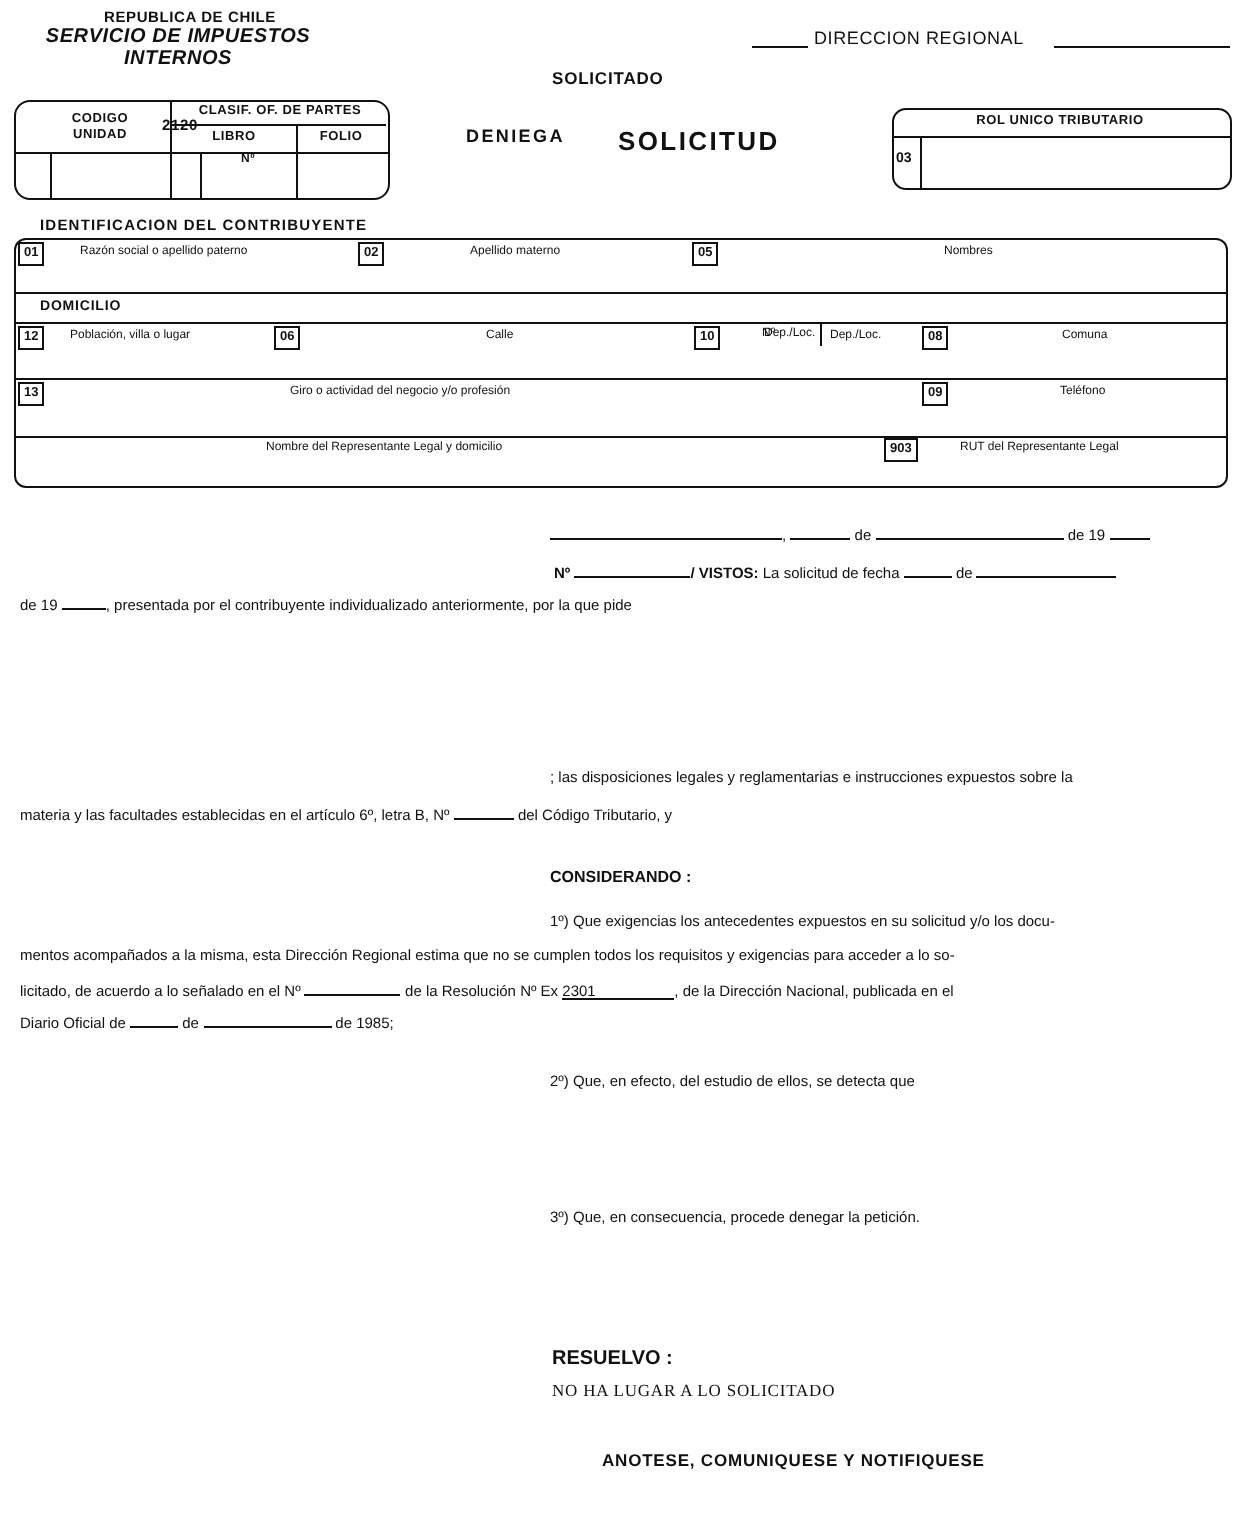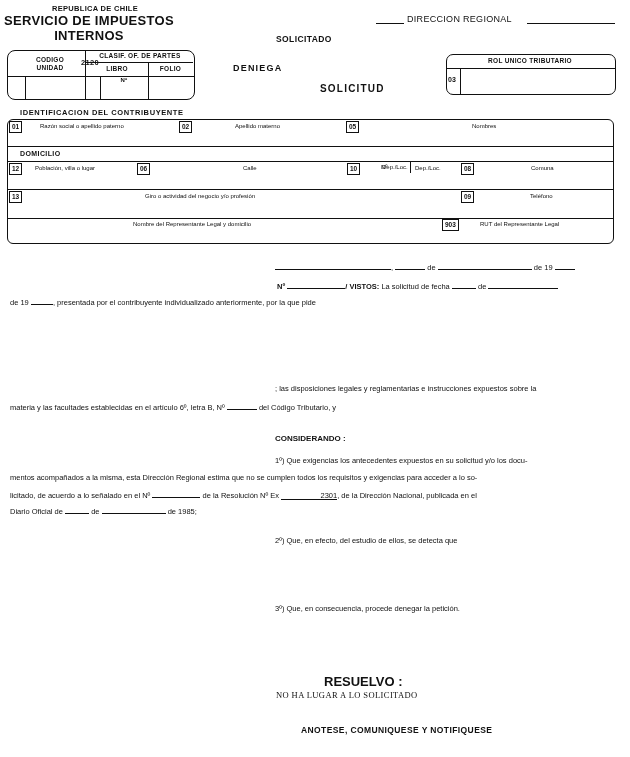--- a/index.html
+++ b/index.html
@@ -20,30 +20,30 @@
     }
     .fieldlabel { position: absolute; font-size: 6px; white-space: nowrap; }
     .body-text { position: absolute; font-size: 7.5px; white-space: nowrap; }
     .blank { display: inline-block; border-bottom: 1px solid #111; height: 8px; vertical-align: baseline; }
     .blank-edit { cursor: text; }
   </style>
 </head>
 <body>
 
 <div class="abs hdr" style="left:40px; top:4px; width:110px; font-size:7.5px;">REPUBLICA DE CHILE</div>
-<div class="abs hdr" style="left:4px; top:13px; width:170px; font-size:13px;">SERVICIO DE IMPUESTOS INTERNOS</div>
+<div class="abs hdr" style="left:4px; top:13px; width:170px; font-size:10px;font-style:italic;">SERVICIO DE IMPUESTOS INTERNOS</div>
 <div class="abs hdr" style="left:70px; top:24px; width:40px; font-size:7.5px;margin-top:34px;">2120</div>
 
 <div class="line" style="left:376px; top:23px; width:28px;"></div>
 <div class="abs" style="left:407px; top:14px; font-size:9px; letter-spacing:0.3px;">DIRECCION REGIONAL</div>
 <div class="line" style="left:527px; top:23px; width:88px;"></div>
 
 <div class="abs bold" style="left:276px; top:34px; font-size:8.5px; letter-spacing:0.4px;">SOLICITADO</div>
 <div class="abs bold" style="left:233px; top:63px; font-size:9px; letter-spacing:1.2px;">DENIEGA</div>
-<div class="abs bold" style="left:320px; top:63px; font-size:10px; letter-spacing:1.2px;margin-top:20px;">SOLICITUD</div>
+<div class="abs bold" style="left:309px; top:63px; font-size:13px; letter-spacing:1.2px;">SOLICITUD</div>
 
 <div class="box" style="left:7px; top:50px; width:186px; height:48px; border-radius:8px;"></div>
 <div class="vline" style="left:85px; top:50px; height:49px;"></div>
 <div class="line" style="left:85px; top:62px; width:108px;"></div>
 <div class="line" style="left:7px; top:76px; width:187px;"></div>
 <div class="vline" style="left:148px; top:62px; height:37px;"></div>
 <div class="vline" style="left:25px; top:76px; height:23px;"></div>
 <div class="vline" style="left:100px; top:76px; height:23px;"></div>
 
 <div class="abs hdr small" style="left:25px; top:56px; width:50px; font-size:6.5px;">CODIGO</div>
@@ -138,30 +138,30 @@
 </div>
 
 <div class="body-text bold" style="left:275px; top:434px; font-size:8px;">CONSIDERANDO :</div>
 
 <div class="body-text" style="left:275px; top:456px;">1º)  Que exigencias los antecedentes expuestos en su solicitud y/o los docu-</div>
 <div class="body-text" style="left:10px; top:473px;">mentos acompañados a la misma, esta Dirección Regional estima que no se cumplen todos los requisitos y exigencias para acceder a lo so-</div>
 <div class="body-text" style="left:10px; top:489px;">
   <span>licitado, de acuerdo a lo señalado en el Nº</span>
   <span class="blank blank-edit" style="width:48px;"></span>
   <span>de la Resolución Nº Ex</span>
-  <span class="blank" style="width:56px; text-align:right;"><span>2301</span></span><span>, de la Dirección Nacional, publicada en el</span>
+  <span class="blank" style="width:56px; text-align:left;"><span>2301</span></span><span>, de la Dirección Nacional, publicada en el</span>
 </div>
 <div class="body-text" style="left:10px; top:505px;">
   <span>Diario Oficial de</span>
   <span class="blank blank-edit" style="width:24px;"></span>
   <span>de</span>
   <span class="blank blank-edit" style="width:64px;"></span>
   <span>de  1985;</span>
 </div>
 
 <div class="body-text" style="left:275px; top:536px;">2º)  Que, en efecto, del estudio de ellos, se detecta que</div>
 <div class="abs" style="left:10px; top:550px; width:605px; height:48px;"></div>
 
 <div class="body-text" style="left:275px; top:604px;">3º)  Que, en consecuencia, procede denegar la petición.</div>
 
-<div class="body-text bold" style="left:276px; top:674px; font-size:13px;margin-left:48px;">RESUELVO :</div>
+<div class="body-text bold" style="left:276px; top:674px; font-size:10px;">RESUELVO :</div>
 <div class="body-text" style="left:276px; top:690px; font-size:8.5px; letter-spacing:0.4px;font-family:Liberation Serif, serif;">NO HA LUGAR A LO SOLICITADO</div>
 <div class="body-text bold" style="left:276px; top:725px; font-size:8.5px; letter-spacing:0.4px;margin-left:25px;">ANOTESE, COMUNIQUESE Y NOTIFIQUESE</div>
 
 </body></html>

